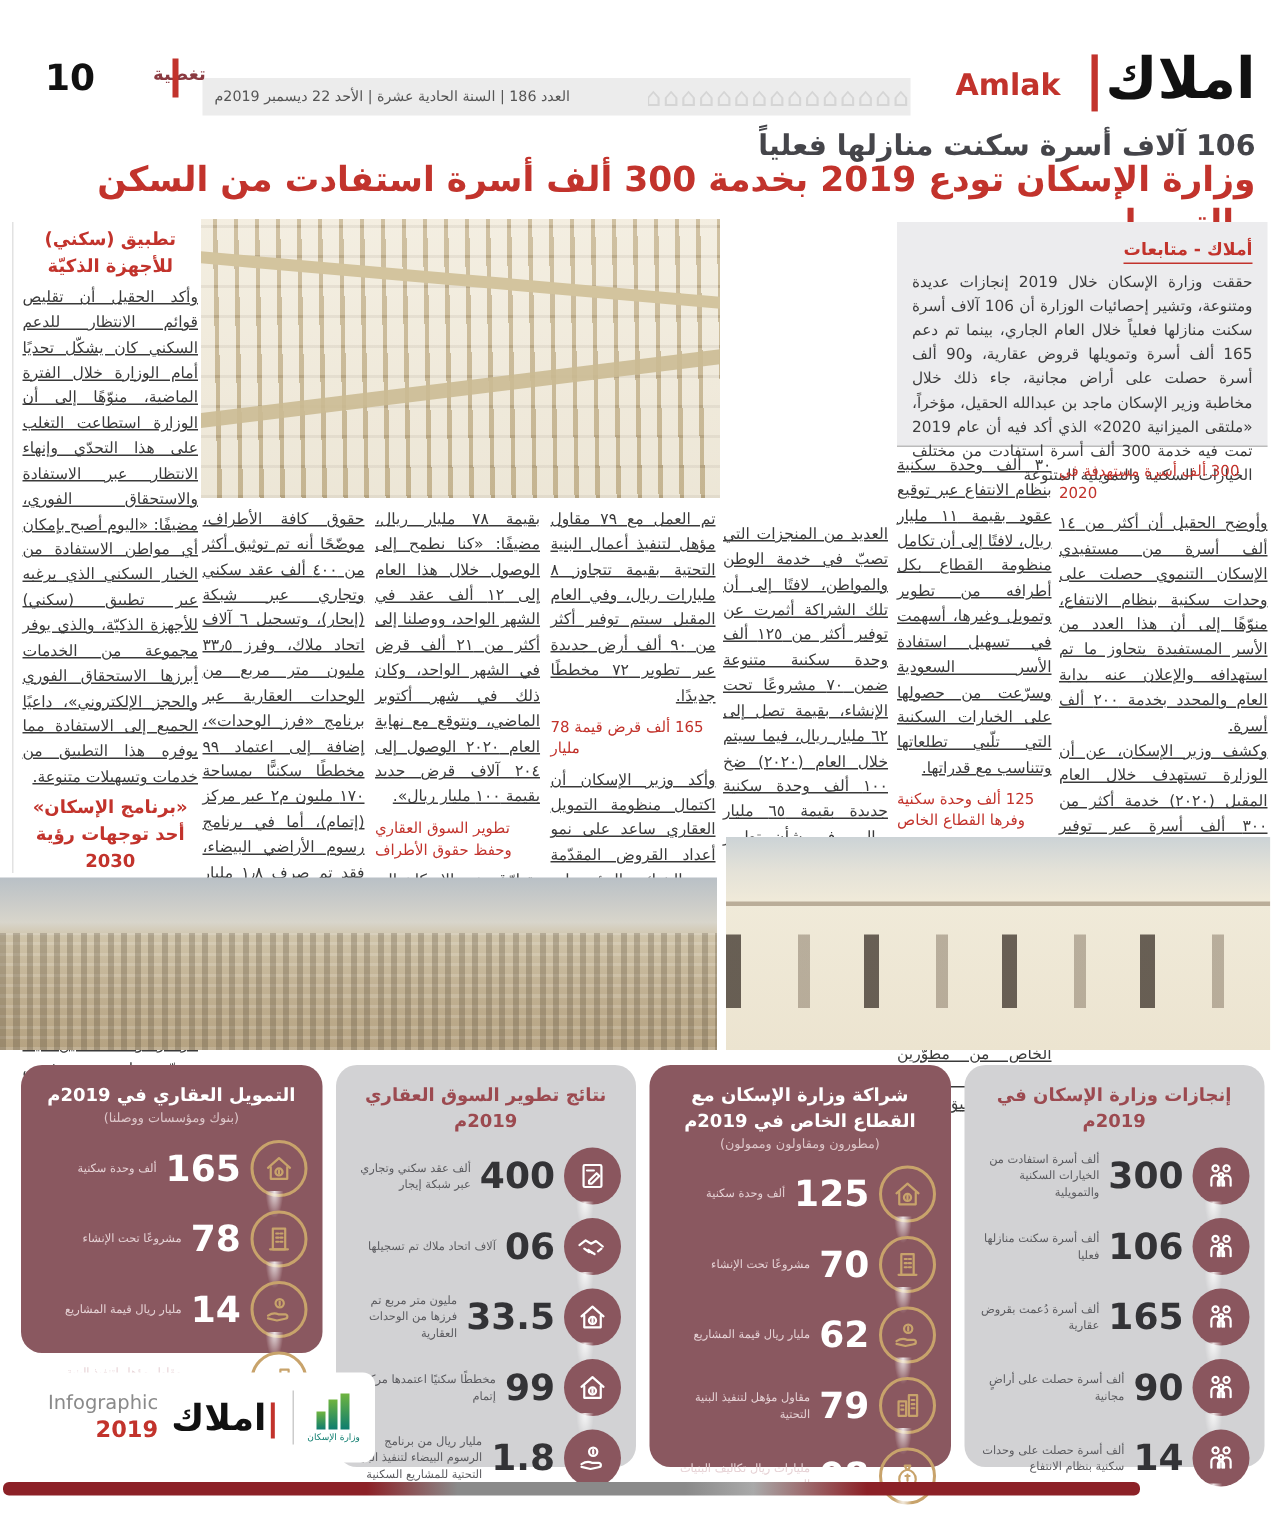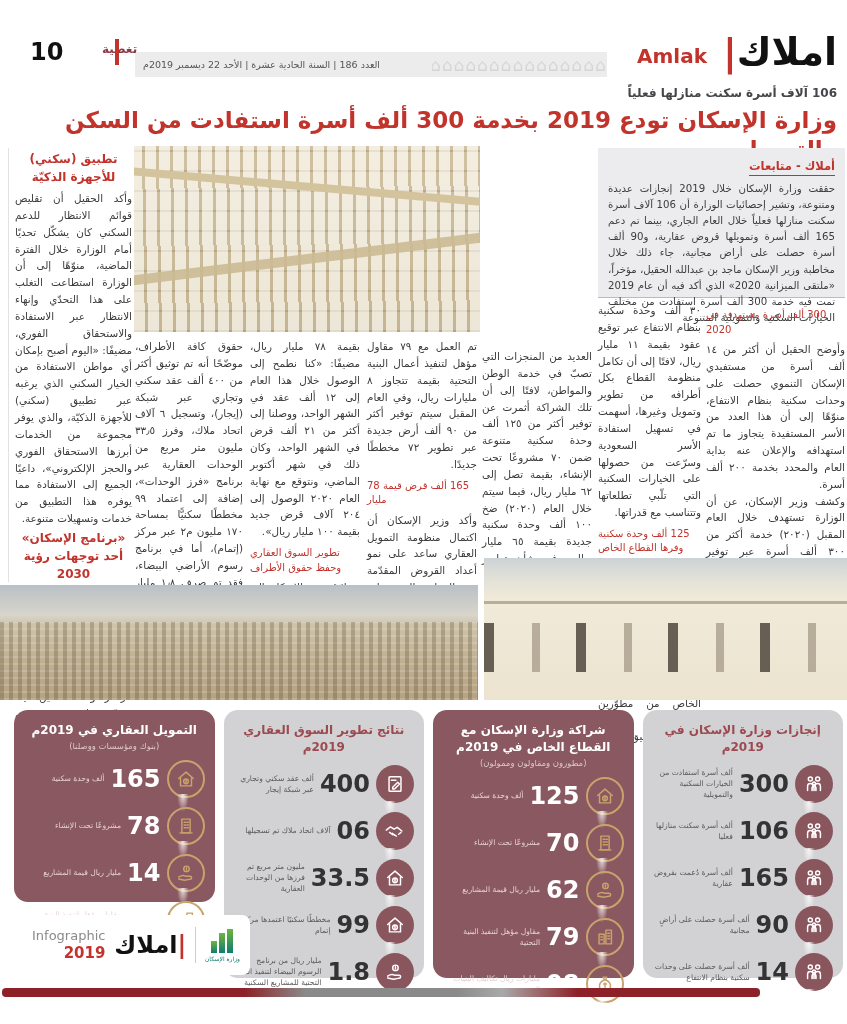--- a/index.html
+++ b/index.html
@@ -17,25 +17,25 @@
   .meta-strip{position:absolute;top:52px;left:135px;width:472px;height:25px;background:#ececec;
     display:flex;align-items:center;overflow:hidden;}
   .meta-houses{flex:0 0 auto;color:#d5d5d5;font-size:17px;letter-spacing:1px;white-space:nowrap;overflow:hidden;width:175px;}
   .meta-text{flex:1;font-size:9.5px;color:#555;text-align:left;padding-left:8px;white-space:nowrap;direction:rtl;}
   .section-label{position:absolute;top:42px;left:102px;font-size:12px;font-weight:bold;color:var(--maroon-dk);}
   .page-no{position:absolute;top:38px;left:30px;display:flex;align-items:center;direction:ltr;gap:48px;}
   .page-no .num{font-size:24px;font-weight:bold;color:#111;}
   .page-no .bar{width:4px;height:26px;background:var(--red);margin-left:4px;}
 
   
-  .kicker{position:absolute;top:86px;right:10px;left:10px;text-align:right;font-size:12px;font-weight:bold;color:#45454a;}
+  .kicker{position:absolute;top:86px;right:10px;left:10px;text-align:right;font-size:19px;font-weight:bold;color:#45454a;}
   .main-head{position:absolute;top:106px;right:10px;left:10px;text-align:right;font-size:23px;font-weight:bold;color:var(--red);line-height:1.25;}
 
   
-  .body-txt{font-size:10.4px;line-height:1.62;color:var(--ink);text-align:justify;}
+  .body-txt{font-size:10.4px;line-height:1.62;color:var(--ink);text-align:justify;text-decoration:underline;}
   .red-sub{color:var(--red);font-weight:normal;font-size:10px;text-align:left;line-height:1.45;margin:6px 0 4px;}
   .intro-box{position:absolute;top:148px;right:2px;width:247px;height:150px;background:#ececee;padding:7px 10px 6px;border-bottom:1px solid #bbb;}
   .byline{color:var(--red);font-weight:bold;font-size:11.5px;border-bottom:1.5px solid var(--red);display:inline-block;padding-bottom:2px;margin-bottom:5px;}
   .intro-box p{font-size:10.2px;line-height:1.58;color:#3c3c3c;text-align:justify;}
   .colA{position:absolute;top:302px;right:2px;width:139px;height:256px;}
   .colB{position:absolute;top:302px;right:146px;width:103px;height:256px;}
   .pullquote{position:absolute;top:226px;right:255px;width:110px;height:116px;padding:12px 10px;
     color:var(--red);font-weight:bold;font-size:12px;text-align:center;line-height:1.5;}
   .pq-corner{position:absolute;width:16px;height:16px;border:0 solid #9a9a9a;}
   .pq-tl{top:0;right:0;border-top-width:2px;border-right-width:2px;}

